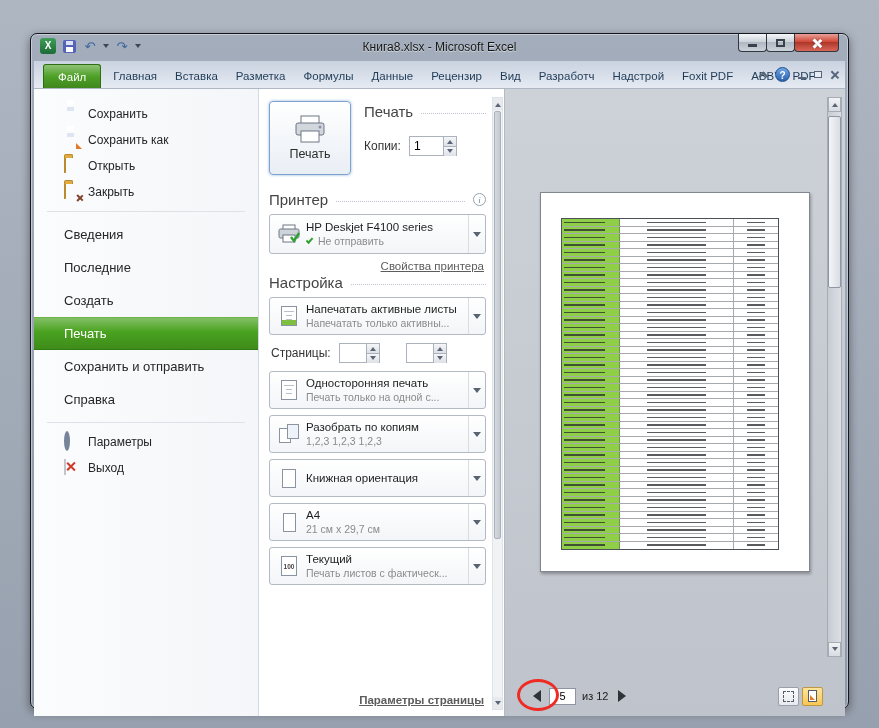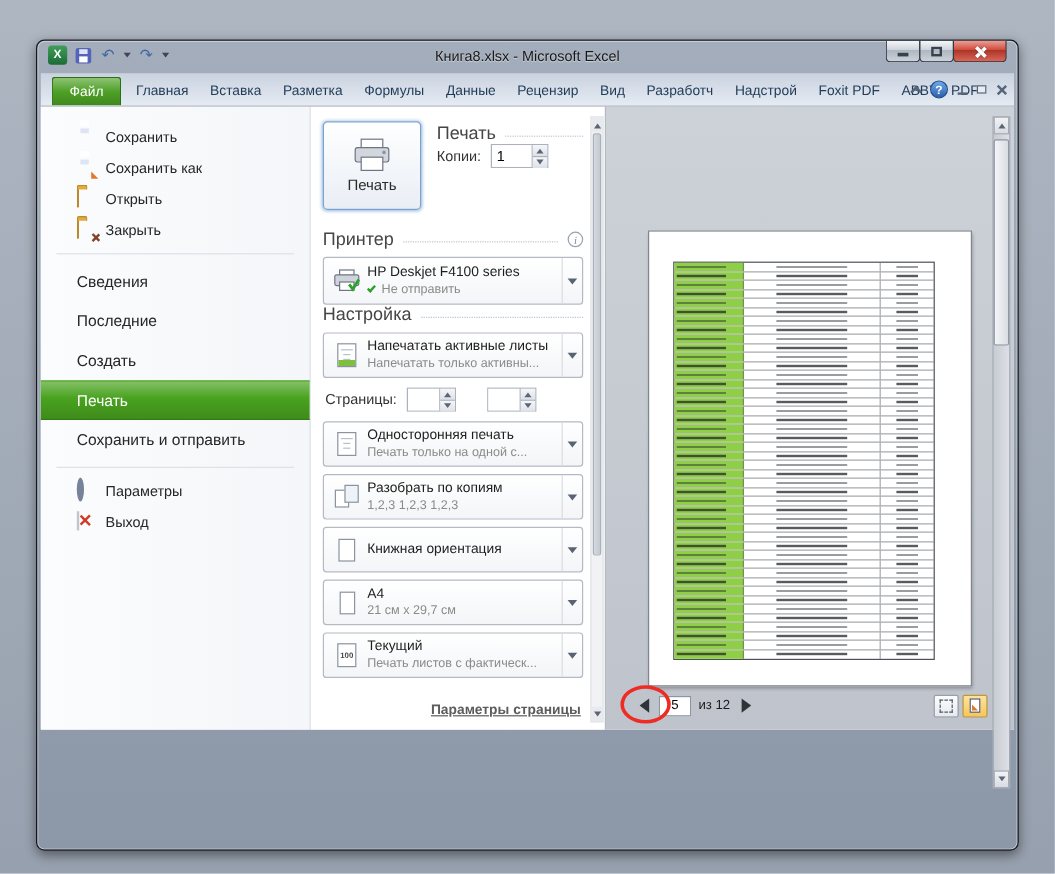--- a/index.html
+++ b/index.html
@@ -56,21 +56,21 @@
     background: linear-gradient(#6ea7e8,#2d62ad); position:relative; }
   .help-icon::before { content:"?"; position:absolute; inset:0; text-align:center; line-height:15px;
     color:#fff; font-size:10px; font-weight:bold; }
   .sm-min { width:8px; height:2px; background:#56657a; margin-top:7px; }
   .sm-rest { width:8px; height:7px; border:1px solid #56657a; background:#e8ecf2; }
   .sm-x { position:relative; width:9px; height:9px; }
   .sm-x::before,.sm-x::after { content:""; position:absolute; left:4px; top:0; width:1.6px; height:10px; background:#56657a; }
   .sm-x::before{ transform:rotate(45deg);} .sm-x::after{ transform:rotate(-45deg);}
 
   
-  .backstage { position:relative; height:520px; margin:0 3px; background:#fff; border-top:1px solid #aeb7c4; }
+  .backstage { position:relative; height:628px; margin:0 3px; background:#fff; border-top:1px solid #aeb7c4; }
 
   
   .sidebar { position:absolute; left:0; top:0; bottom:0; width:225px; padding-top:12px;
     background: linear-gradient(90deg,#fbfcfd,#f4f6f9); border-right:1px solid #d4dae1; }
   .side-item { display:flex; align-items:center; gap:7px; height:26px; padding-left:30px;
     font-size:12px; color:#262626; cursor:default; }
   .side-item.section { height:33px; font-size:13px; }
   .side-item.selected { color:#fff;
     background: linear-gradient(rgba(255,255,255,.32), rgba(255,255,255,0) 45%, rgba(0,0,0,.14)), var(--sidebar-selected-green,#49a21f);
     border-top:1px solid #6cb445; border-bottom:1px solid #2f7d12; }
@@ -94,21 +94,21 @@
   .settings { position:absolute; left:225px; top:0; bottom:0; width:245px;
     padding:12px 18px 8px 10px; display:flex; flex-direction:column; background:#fff; }
   .print-row { display:flex; gap:13px; margin-bottom:12px; }
   .print-big { width:82px; height:74px; border:1px solid #7da2ce; border-radius:4px;
     background: linear-gradient(#ffffff,#e9eef5); box-shadow:0 0 3px rgba(110,160,215,.8);
     display:flex; flex-direction:column; align-items:center; justify-content:center; gap:3px; cursor:default; }
   .print-big .lbl { font-size:12.5px; color:#2c2c2c; }
   .print-right { flex:1; padding-top:2px; min-width:0; }
   .shead { display:flex; align-items:center; gap:8px; font-size:15px; color:#454545; }
   .shead .rule { flex:1; border-top:1px dotted #bfc5cd; margin-top:3px; }
-  .copies-row { display:flex; align-items:center; gap:8px; font-size:12px; color:#333; }
+  .copies-row { display:flex; align-items:center; gap:8px; margin-top:16px; font-size:12px; color:#333; }
   .spinbox { display:flex; height:20px; border:1px solid #abb2bc; background:#fff; }
   .spinbox input { width:33px; border:none; outline:none; font-size:12px; padding:0 4px; font-family:inherit; }
   .spinbox.small input { width:26px; }
   .spin-btns { display:flex; flex-direction:column; width:13px; border-left:1px solid #abb2bc; }
   .sb { flex:1; display:flex; align-items:center; justify-content:center;
     background: linear-gradient(#f5f6f8,#dde1e7); }
   .sb + .sb { border-top:1px solid #abb2bc; }
   .tri-up { width:0; height:0; border:3px solid transparent; border-bottom:4px solid #5b6576; margin-bottom:2px; }
   .tri-dn { width:0; height:0; border:3px solid transparent; border-top:4px solid #5b6576; margin-top:2px; }
   .info-icon { width:13px; height:13px; border-radius:50%; border:1px solid #98a2ad; position:relative; }
@@ -288,20 +288,23 @@
         </div>
       <div class="side-item section">
           <span>Создать</span>
         </div>
       <div class="side-item section selected">
           <span>Печать</span>
         </div>
       <div class="side-item section">
           <span>Сохранить и отправить</span>
         </div>
+      <div class="side-item section">
+          <span>Справка</span>
+        </div>
       <div class="side-sep"></div>
       <div class="side-item">
         <span class="si"><span class="gear"></span></span>
         <span>Параметры</span>
       </div>
       <div class="side-item">
         <span class="si"><span class="exit-box"></span></span>
         <span>Выход</span>
       </div>
     </div>
@@ -359,20 +362,21 @@
           <span class="t2">
               <i class="chk"></i>
               <span>Не отправить</span>
             </span>
         </span>
         <span class="arrow">
             <span class="caret-dn"></span>
           </span>
       </div>
 
+      <div class="plink">Свойства принтера</div>
 
       <div class="shead">
         <span>Настройка</span>
           <span class="rule"></span>
       </div>
 
       <div class="dd">
         <span class="ic">
             <span class="sheet green">
               <span class="ln"></span>

